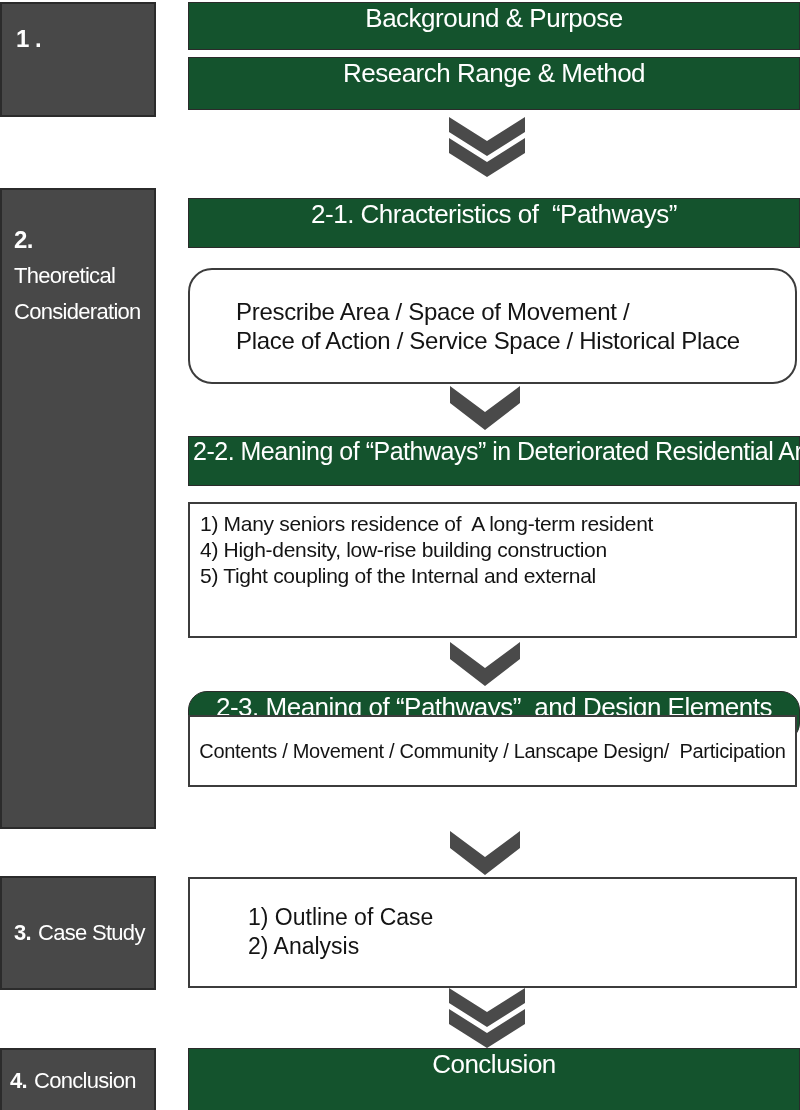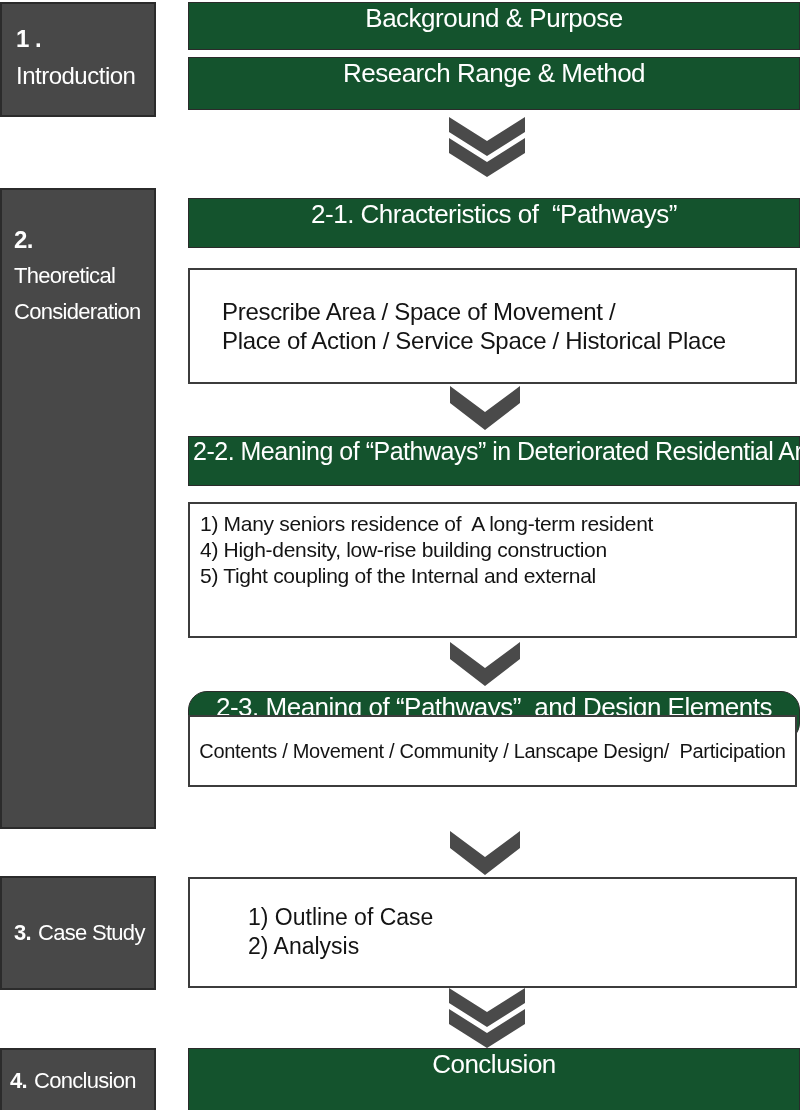--- a/index.html
+++ b/index.html
@@ -46,21 +46,21 @@
   #sec2 { left: 0; top: 188px; width: 156px; height: 641px; padding: 32px 0 0 12px; font-size: 22px; line-height: 36px; letter-spacing: -0.7px; }
   #sec2 .num { font-size: 24px; }
   #sec3 { left: 0; top: 876px; width: 156px; height: 114px; display: flex; align-items: center; padding-left: 12px; font-size: 22px; letter-spacing: -0.7px; }
   #sec4 { left: 0; top: 1048px; width: 156px; height: 66px; display: flex; align-items: center; padding-left: 8px; font-size: 22px; letter-spacing: -0.7px; }
   .num-gap { margin-right: 7px; }
   
   #bar-background { left: 188px; top: 2px;  width: 612px; height: 48px; }
   #bar-research   { left: 188px; top: 57px; width: 612px; height: 53px; }
   #dchev-top      { left: 449px; top: 117px; }
   #bar-21         { left: 188px; top: 198px; width: 612px; height: 50px; }
-  #box-21 { left: 188px; top: 268px; width: 609px; height: 116px; display: flex; flex-direction: column; justify-content: center; padding-left: 32px; font-size: 24px; line-height: 29px; letter-spacing: -0.3px; }
+  #box-21 { left: 188px; top: 268px; width: 609px; height: 116px; display: flex; flex-direction: column; justify-content: center; padding-left: 46px; font-size: 24px; line-height: 29px; letter-spacing: -0.3px; border-radius: 24px; }
   #chev-1         { left: 450px; top: 386px; }
   #bar-22         { left: 188px; top: 436px; width: 612px; height: 50px; justify-content: flex-start; padding-left: 4px; font-size: 25px; }
   #box-22 { left: 188px; top: 502px; width: 609px; height: 136px; padding: 7px 0 0 10px; font-size: 21px; letter-spacing: -0.3px; }
   #box-22 ul { margin: 0; padding: 0; list-style: none; }
   #box-22 li { line-height: 26px; white-space: pre; }
   #chev-2         { left: 450px; top: 642px; }
   #bar-23         { left: 188px; top: 691px; width: 612px; height: 51px; border-radius: 19px; }
   #box-23 { left: 188px; top: 715px; width: 609px; height: 72px; display: flex; align-items: center; justify-content: center; font-size: 20px; letter-spacing: -0.3px; }
   #chev-3         { left: 450px; top: 831px; }
   #box-case { left: 188px; top: 877px; width: 609px; height: 111px; padding: 24px 12px 0 58px; font-size: 23px; }
@@ -68,21 +68,20 @@
   #dchev-bottom   { left: 449px; top: 988px; }
   #bar-conclusion { left: 188px; top: 1048px; width: 612px; height: 66px; }
 </style>
 </head>
 <body>
 
 <div id="stage">
 
   <div id="sec1" class="darkbox">
     <div class="num pre">1 .</div>
-    <div class="pre">Introduction</div>
   </div>
 
   <div id="sec2" class="darkbox">
     <div class="num pre">2.</div>
     <div class="pre">Theoretical</div>
     <div class="pre">Consideration</div>
   </div>
 
   <div id="sec3" class="darkbox">
     <span class="num num-gap pre">3.</span>

